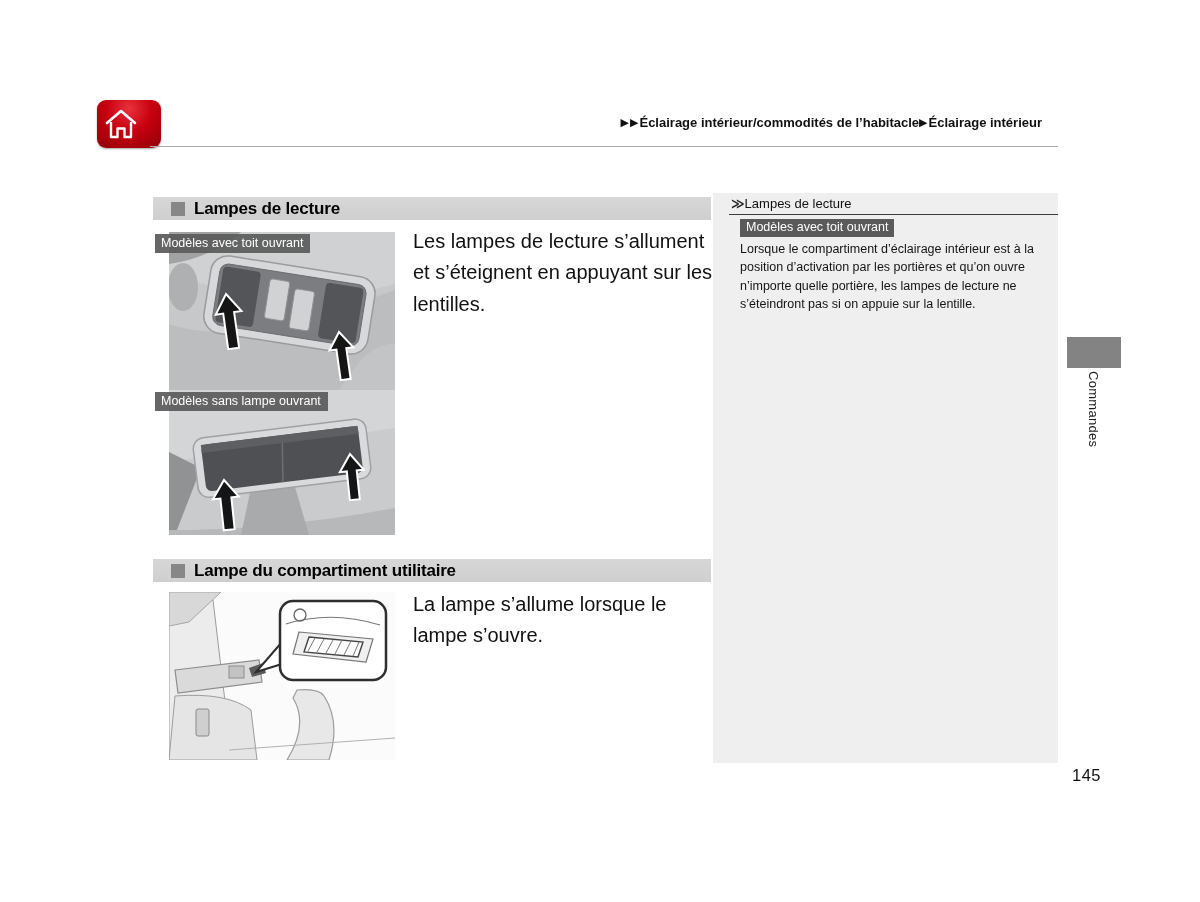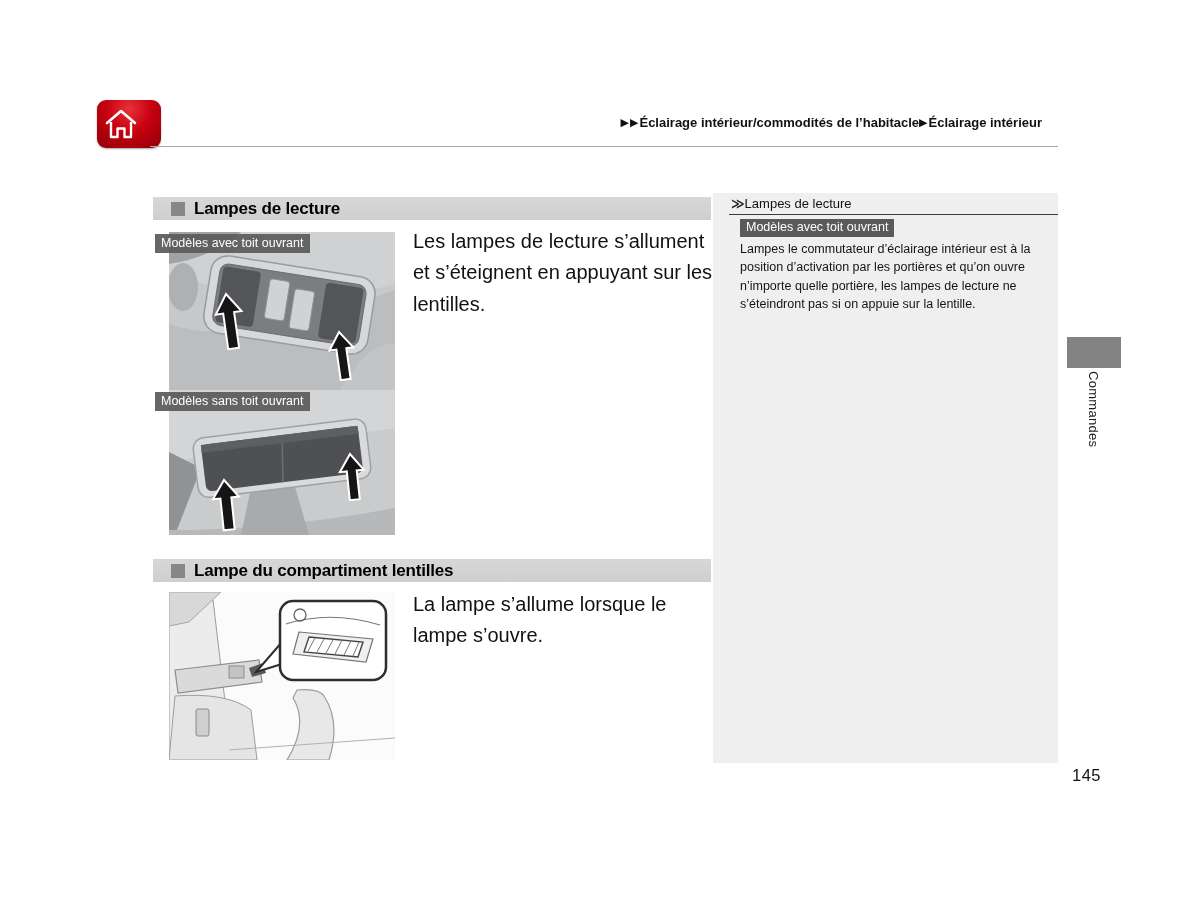--- a/index.html
+++ b/index.html
@@ -168,28 +168,28 @@
       <line x1="116" y1="45" x2="111" y2="92" stroke="#6d6f71" stroke-width="1.5"></line>
       <rect x="34" y="45" width="158" height="8" fill="#5d5f62"></rect>
     </g>
     <g transform="translate(55,90) rotate(-6)">
       <polygon points="0,0 -13,18 -5.5,18 -5.5,50 5.5,50 5.5,18 13,18" fill="#151515" stroke="#ffffff" stroke-width="2"></polygon>
     </g>
     <g transform="translate(181,64) rotate(-6)">
       <polygon points="0,0 -12,17 -5,17 -5,46 5,46 5,17 12,17" fill="#151515" stroke="#ffffff" stroke-width="2"></polygon>
     </g>
   </svg>
-  <span class="fig-label">Modèles sans toit ouvrant</span>
+  <span class="fig-label">Modèles sans lampe ouvrant</span>
 </div>
 
 <p class="abs body-text" id="body-1" style="margin:0;">Les lampes de lecture s’allument et s’éteignent en appuyant sur les lentilles.</p>
 
 <div class="abs sec-heading" id="heading-2">
   <span class="bullet"></span>
-  <span class="sec-title">Lampe du compartiment lentilles</span>
+  <span class="sec-title">Lampe du compartiment utilitaire</span>
 </div>
 
 <div class="abs figure" id="figure-3">
   <svg width="226" height="168" viewBox="0 0 226 168">
     <rect width="226" height="168" fill="#fbfbfb"></rect>
 
     <polygon points="0,0 44,8 62,160 40,168 0,168" fill="#ececed" stroke="#9c9c9c" stroke-width="1"></polygon>
     <polygon points="0,0 52,0 20,30 0,34" fill="#d8d8d9" stroke="#a5a5a5" stroke-width="1"></polygon>
 
     <polygon points="6,78 90,68 93,90 9,101" fill="#dadadb" stroke="#8d8d8d" stroke-width="1.2"></polygon>
@@ -224,19 +224,19 @@
 </div>
 
 <p class="abs body-text" id="body-2" style="margin:0;">La lampe s’allume lorsque le lampe s’ouvre.</p>
 
 <aside class="abs sidebar">
   <div class="sidebar-title-row">
     <span class="chevrons">≫</span>
     <span>Lampes de lecture</span>
   </div>
   <span class="sidebar-chip">Modèles avec toit ouvrant</span>
-  <p class="sidebar-body">Lampes le commutateur d’éclairage intérieur est à la position d’activation par les portières et qu’on ouvre n’importe quelle portière, les lampes de lecture ne s’éteindront pas si on appuie sur la lentille.</p>
+  <p class="sidebar-body">Lorsque le compartiment d’éclairage intérieur est à la position d’activation par les portières et qu’on ouvre n’importe quelle portière, les lampes de lecture ne s’éteindront pas si on appuie sur la lentille.</p>
 </aside>
 
 <div class="abs chapter-tab"></div>
 <div class="abs chapter-tab-label">Commandes</div>
 
 <div class="abs page-number">145</div>
 
 </body></html>

